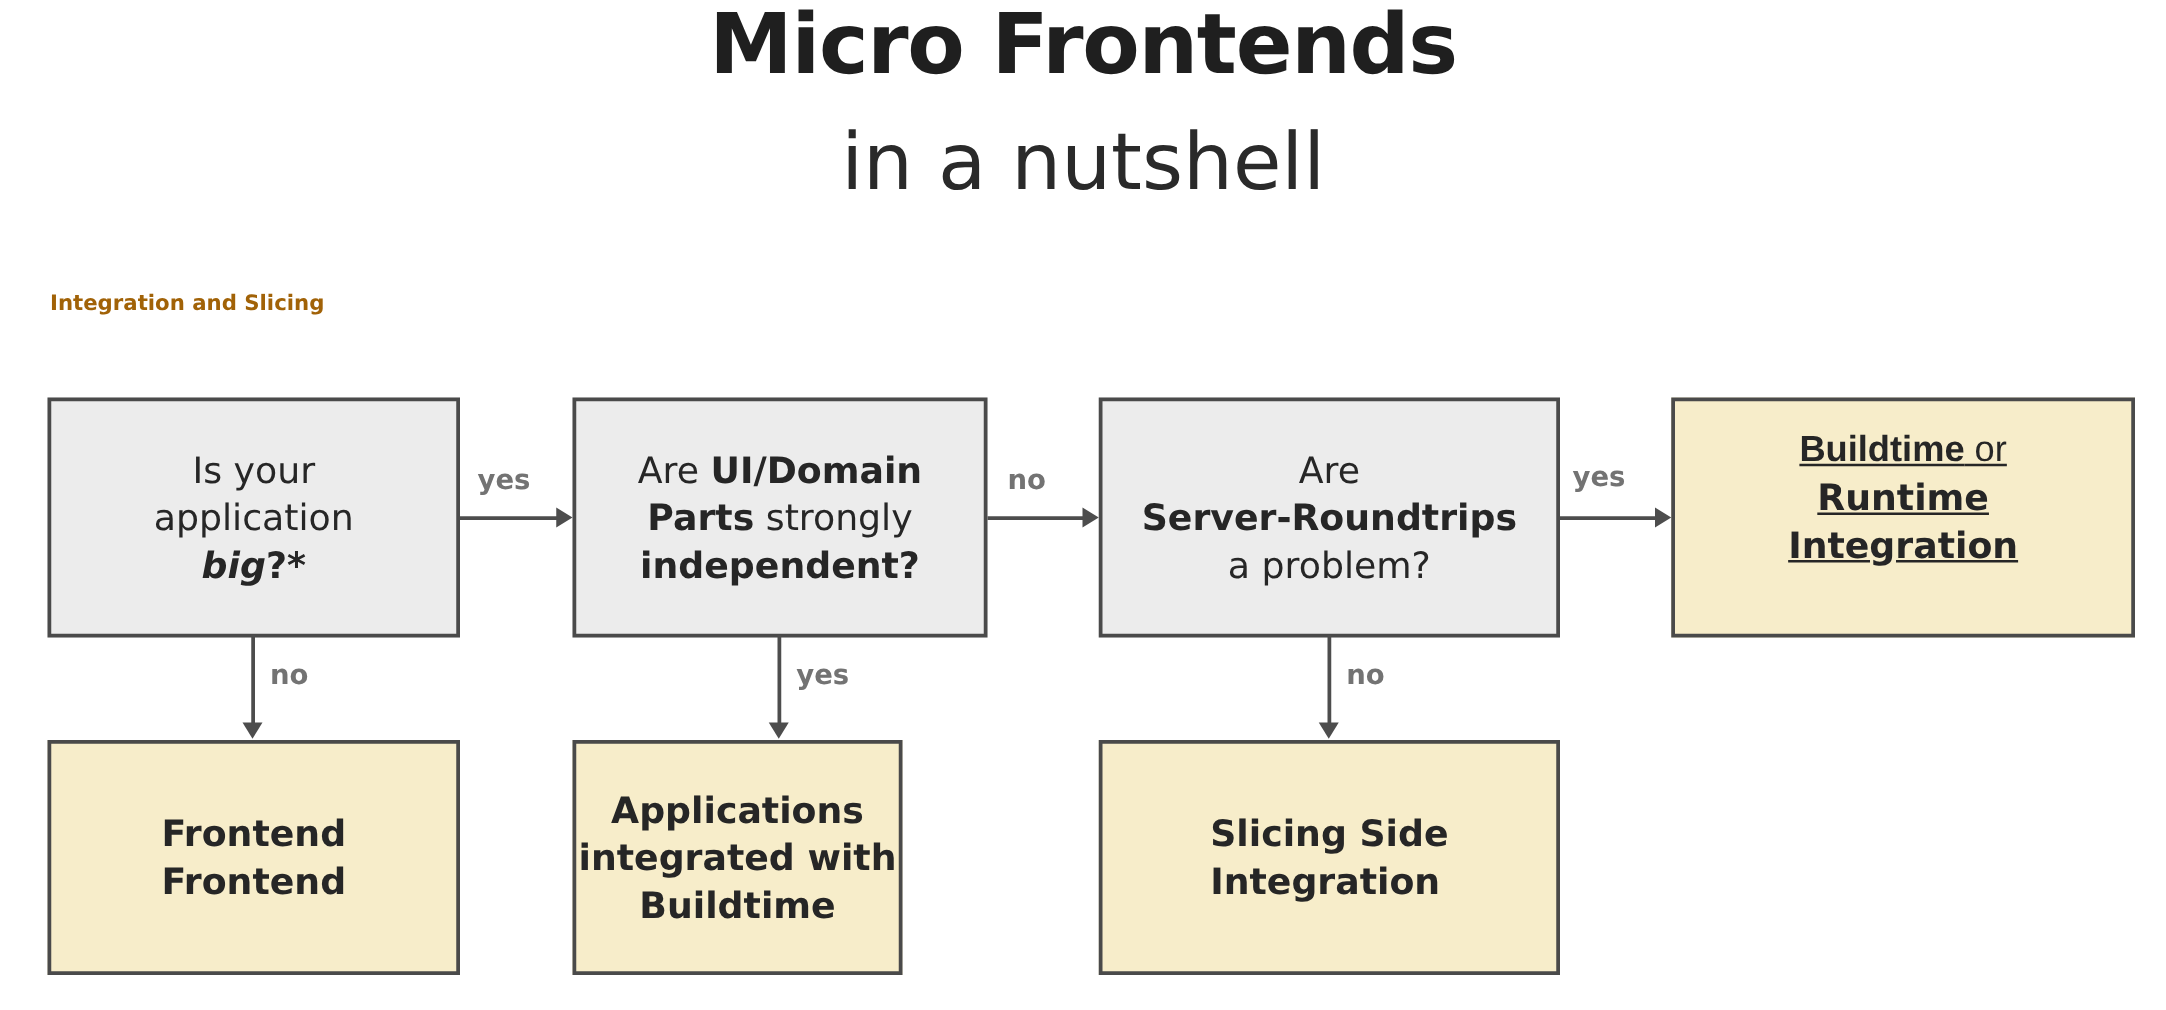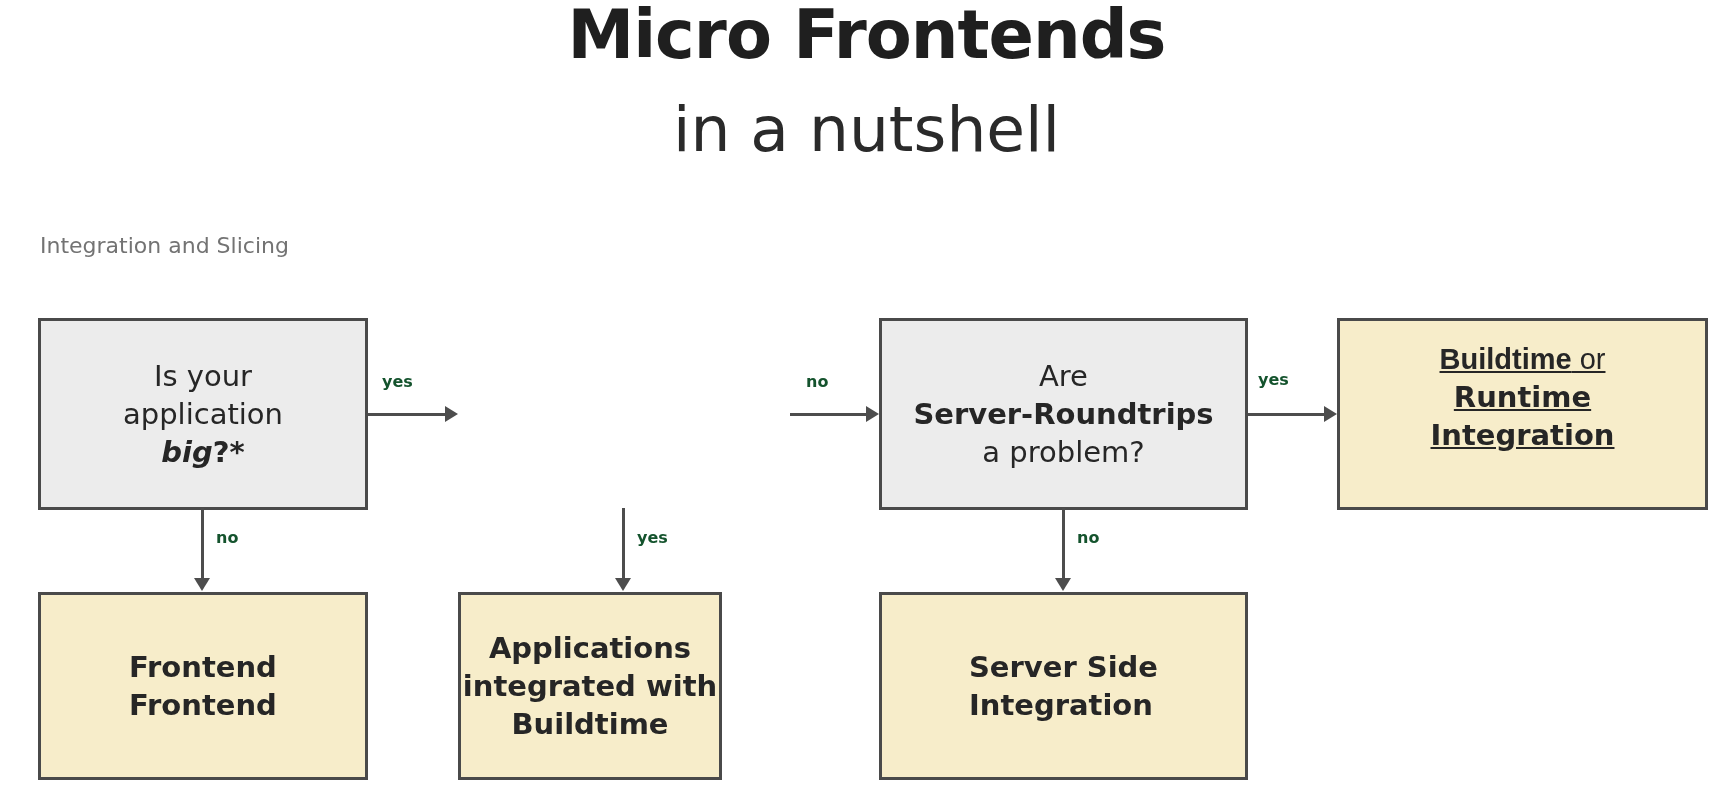--- a/index.html
+++ b/index.html
@@ -35,23 +35,23 @@
     line-height: 72px;
     margin-top: 16px;
     color: #2a2a2a;
   }
 
   
   .section-label {
     position: absolute;
     left: 40px;
     top: 233px;
-    font-size: 22px;
-    font-weight: 400;
-    color: #737373;
+    font-size: 17px;
+    font-weight: 700;
+    color: #a16207;
   }
 
   
   .box {
     position: absolute;
     box-sizing: border-box;
     border: 3px solid var(--box-border, #4a4a4a);
     display: flex;
     flex-direction: column;
     align-items: center;
@@ -98,23 +98,23 @@
   .head-down {
     position: absolute;
     width: 0; height: 0;
     border-top: 13px solid var(--arrow, #4d4d4d);
     border-left: 8px solid transparent;
     border-right: 8px solid transparent;
   }
 
   .edge-label {
     position: absolute;
-    font-size: 16px;
+    font-size: 22px;
     font-weight: 700;
-    color: #14532d;
+    color: #737373;
     text-align: right;
   }
 </style>
 </head>
 <body>
 
 <div class="canvas">
 
   <div class="title-wrap">
     <div class="title-line1">Micro Frontends</div>
@@ -123,20 +123,27 @@
 
   <div class="section-label">Integration and Slicing</div>
 
   <div class="box decision" id="box-0">
       <div class="inner">
         <div><span>Is your</span></div>
         <div><span>application</span></div>
         <div><span class="b i">big</span><span class="b">?*</span></div>
       </div>
     </div>
+  <div class="box decision" id="box-1">
+      <div class="inner">
+        <div><span>Are </span><span class="b">UI/Domain</span></div>
+        <div><span class="b">Parts</span><span> strongly</span></div>
+        <div><span class="b">independent?</span></div>
+      </div>
+    </div>
   <div class="box decision" id="box-2">
       <div class="inner">
         <div><span>Are</span></div>
         <div><span class="b">Server-Roundtrips</span></div>
         <div><span>a problem?</span></div>
       </div>
     </div>
   <div class="box result" id="box-3">
       <div class="inner">
         <div><span class="b alt">Buildtime</span><span class="alt"> or</span></div>
@@ -153,21 +160,21 @@
     </div>
   <div class="box result" id="box-5">
       <div class="inner">
         <div><span class="b">Applications</span></div>
         <div><span class="b">integrated with</span></div>
         <div><span class="b">Buildtime</span></div>
       </div>
     </div>
   <div class="box result align-left" id="box-6">
       <div class="inner">
-        <div><span class="b">Server Side</span></div>
+        <div><span class="b">Slicing Side</span></div>
         <div><span class="b">Integration</span></div>
       </div>
     </div>
 
   <div class="hline" style="left:368px; top:413px; width:78px;"></div>
   <div class="head-right" style="left:445px; top:406px;"></div>
   <div class="edge-label" style="left:382px; top:372px;">yes</div>
 
   <div class="hline" style="left:790px; top:413px; width:77px;"></div>
   <div class="head-right" style="left:866px; top:406px;"></div>

